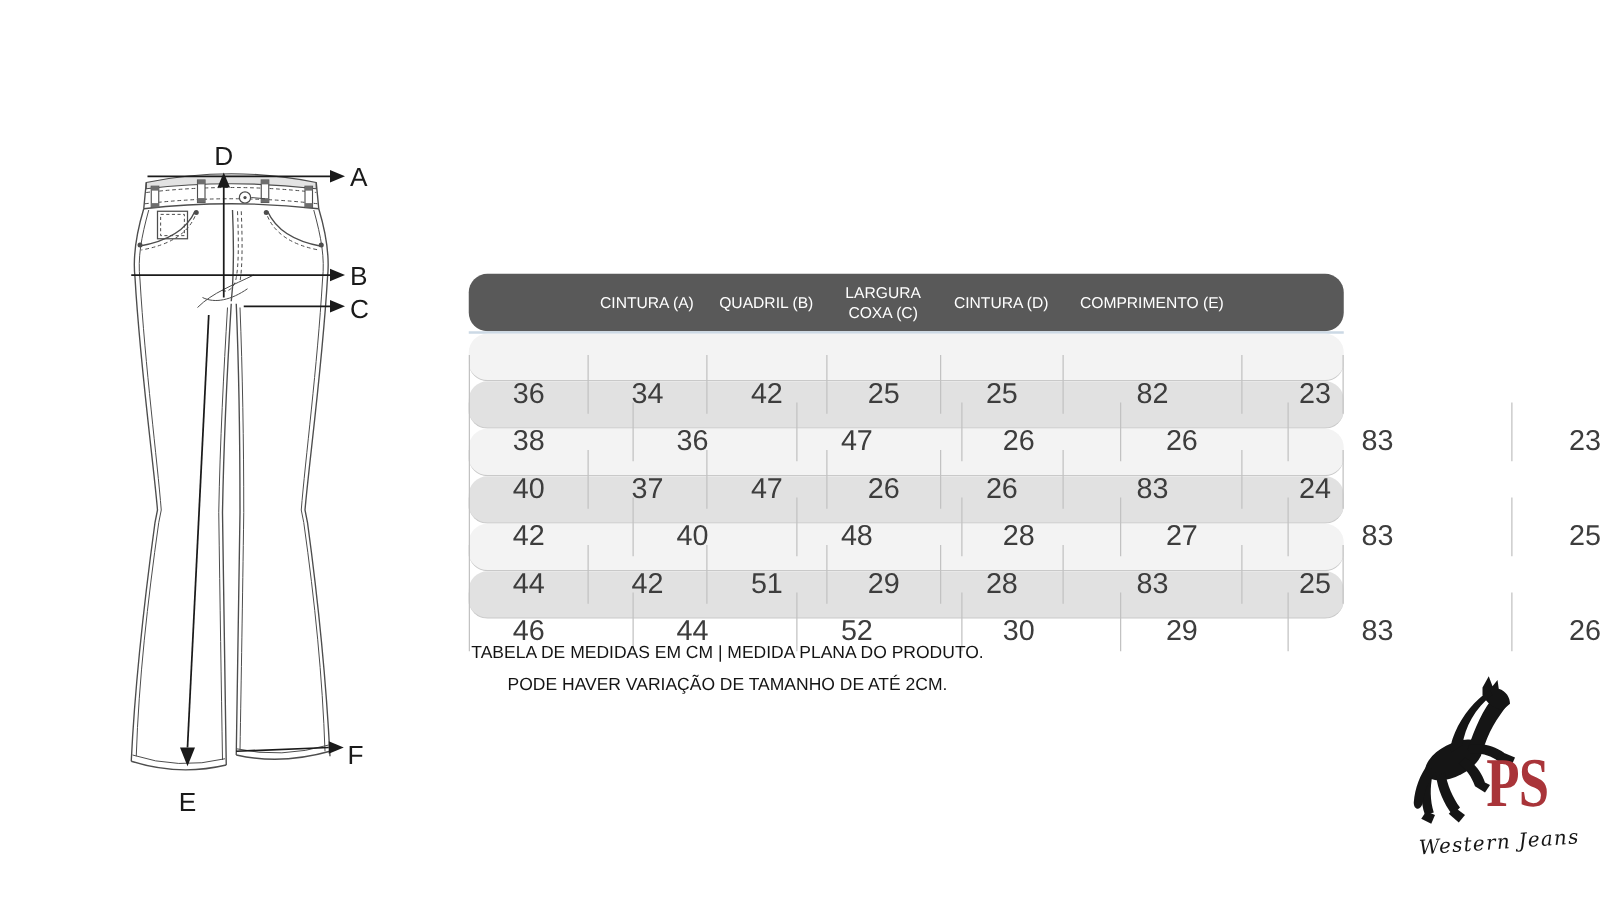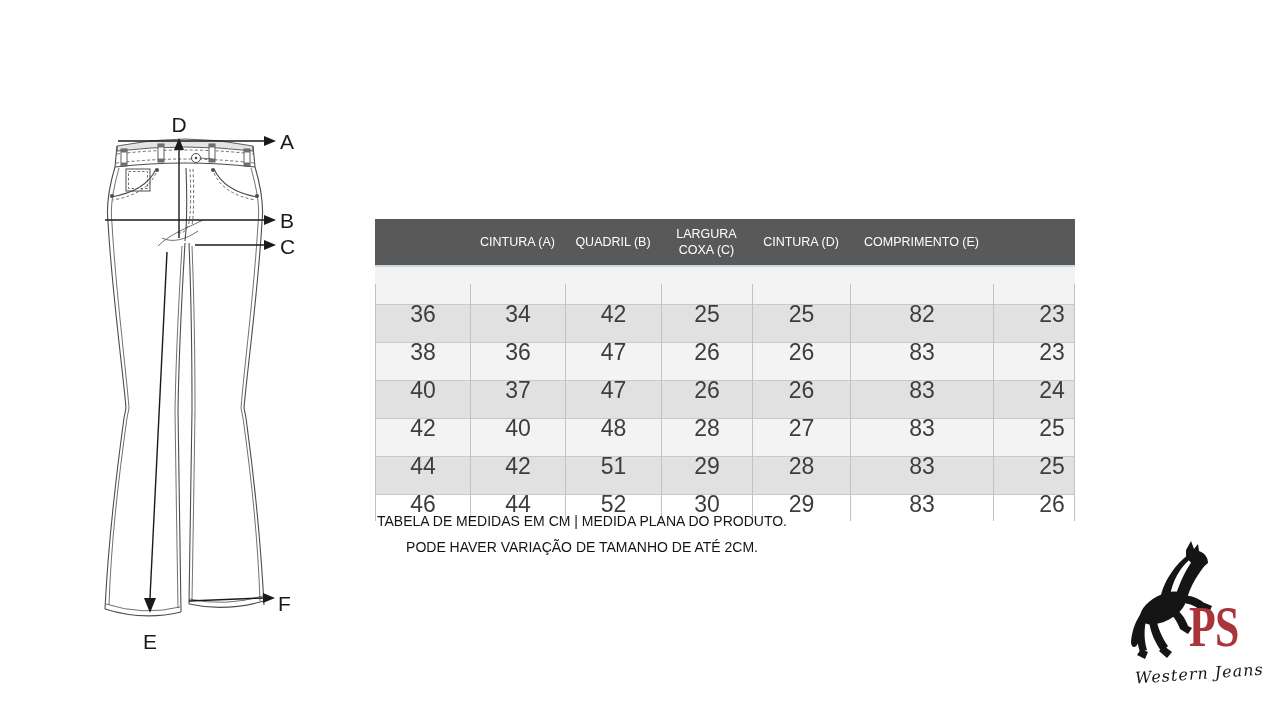--- a/index.html
+++ b/index.html
@@ -10,28 +10,28 @@
   
   .diagram{position:absolute;left:55px;top:112px;width:250px;height:545px;}
   .diagram .sketch{stroke:#4d4d4d;fill:none;stroke-width:1.1;}
   .diagram .thin{stroke:#4d4d4d;fill:none;stroke-width:0.8;}
   .diagram .dash{stroke:#4d4d4d;fill:none;stroke-width:0.8;stroke-dasharray:3 2.2;}
   .diagram .arrow{stroke:#1a1a1a;fill:none;stroke-width:1.4;}
   .diagram .ah{fill:#1a1a1a;stroke:none;}
   .diagram text{font-family:"Liberation Sans",sans-serif;font-size:21px;fill:#1a1a1a;}
   
   .size-table{position:absolute;left:375px;top:219px;width:700px;}
-  .tgrid{display:grid;grid-template-columns:95px 95px 96px 91px 98px 143px 82px;}
+  .tgrid{display:grid;grid-template-columns:95px 95px 96px 91px 98px 143px 82px;border-radius:15px;}
   .thead{background:#595959;height:46px;}
   .th{color:#ffffff;font-size:12.5px;display:flex;align-items:center;justify-content:center;
       text-align:center;line-height:1.25;padding:2px 4px 0 4px;box-sizing:border-box;}
   .tbody{border-top:2px solid #ccd9e5;}
   .trow{height:38px;border-bottom:1px solid #c9c9c9;box-sizing:border-box;}
   .trow.odd{background:#f3f3f3;}
-  .trow.even{background:#e1e1e1;}
+  .trow.even{background:#e1e1e1;gap:36px;}
   .td{display:flex;align-items:flex-end;justify-content:center;
       font-size:23px;color:#3d3d3d;padding-bottom:3px;box-sizing:border-box;
       border-left:1px solid #c2c2c2;height:100%;margin-top:17px;}
   .td:last-child{border-right:1px solid #c2c2c2;padding-left:36px;}
   
   .notes{position:absolute;left:377px;top:509px;color:#141414;font-size:14px;line-height:25.5px;text-align:center;}
   
   .logo{position:absolute;left:1125px;top:538px;width:150px;height:165px;}
   .horse{position:absolute;left:3px;top:0px;}
   .brandline{position:absolute;left:64px;top:61px;white-space:nowrap;}

